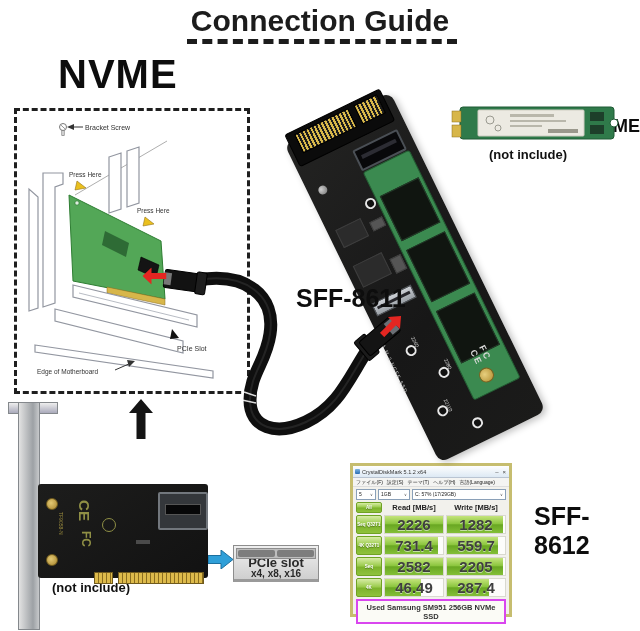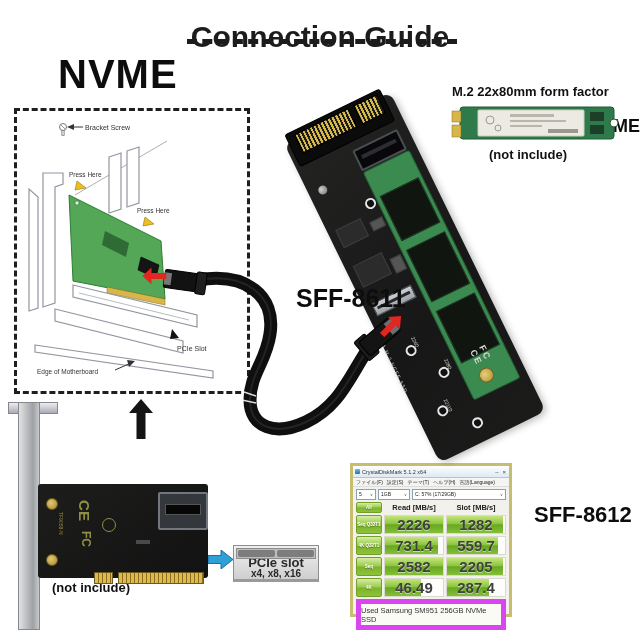--- a/index.html
+++ b/index.html
@@ -1,25 +1,25 @@
 <!DOCTYPE html>
 <html><head>
 <meta charset="utf-8">
 <style>
   html,body{margin:0;padding:0;background:#fff;}
   .stage{position:relative;width:640px;height:631px;background:#fff;overflow:hidden;
          font-family:"Liberation Sans",sans-serif;color:#222;}
   .abs{position:absolute;}
 
   
-  .page-title{top:20px;left:0;width:100%;text-align:center;font-size:30px;font-weight:700;color:#1c1c1c;}
+  .page-title{top:4px;left:0;width:100%;text-align:center;font-size:30px;font-weight:700;color:#1c1c1c;}
   .title-dashes{top:39px;left:187px;width:270px;height:0;border-top:5px dashed #1c1c1c;}
   .nvme-heading{top:52px;left:58px;font-size:40px;font-weight:800;color:#0d0d0d;letter-spacing:1px;}
   .sff8611-label{top:284px;left:296px;font-size:25px;font-weight:800;color:#0d0d0d;z-index:7;}
-  .sff8612-label{top:502px;left:534px;font-size:22px;font-weight:800;color:#0d0d0d;}
+  .sff8612-label{top:502px;left:534px;font-size:25px;font-weight:800;color:#0d0d0d;}
 
   
   .install-box{top:108px;left:14px;width:230px;height:280px;border:3px dashed #1f1f1f;z-index:1;}
   .install-box svg{position:absolute;left:0;top:0;}
   .diag-text{font-family:"Liberation Sans",sans-serif;fill:#333;}
 
   
   .m2-title{top:84px;left:452px;font-size:13px;font-weight:700;color:#111;}
   .m2-ssd{top:102px;left:450px;z-index:2;}
   .m2-nvme{top:116px;left:588px;font-size:18px;font-weight:800;color:#0d0d0d;}
@@ -105,22 +105,22 @@
         border:1px solid #6fa224;color:#fff;font-size:4.5px;font-weight:700;line-height:1.15;
         display:flex;align-items:center;justify-content:center;text-align:center;
         text-shadow:0 1px 1px rgba(0,0,0,.35);}
   .ghdr{display:flex;align-items:center;justify-content:center;font-size:7.5px;font-weight:700;color:#222;}
   .gcell{position:relative;background:#fdfdfb;border:1px solid #d9d9cf;overflow:hidden;}
   .gcell .bar{position:absolute;left:0;top:0;bottom:0;
               background:linear-gradient(180deg,#c4e47b 0%,#8cc63f 45%,#69a722 52%,#83bf37 100%);}
   .gcell .num{position:relative;z-index:1;width:100%;height:100%;display:flex;align-items:center;justify-content:center;
               font-size:15px;font-weight:700;color:#3f3f3f;text-shadow:0 1px 0 rgba(255,255,255,.55);}
   .bw100{width:100%;} .bw92{width:92%;} .bw88{width:88%;} .bw62{width:62%;} .bw72{width:72%;} .bw97{width:97%;}
-  .cdm-foot{margin:0 3px;border:5px solid #d946ef;background:#fbfbf6;text-align:left;
-            font-size:7.5px;font-weight:400;color:#333;padding:2px 0 1px 0;}
+  .cdm-foot{margin:0 3px;border:2px solid #d946ef;background:#fbfbf6;text-align:center;
+            font-size:7.5px;font-weight:700;color:#333;padding:2px 0 1px 0;}
 </style>
 </head>
 <body>
 
 <div class="stage">
 
   <div class="abs page-title">Connection Guide</div>
   <div class="abs title-dashes"></div>
 
   <div class="abs nvme-heading">NVME</div>
@@ -166,21 +166,20 @@
       </g>
       <line x1="62" y1="182" x2="172" y2="209" stroke="#b8bcc4" stroke-width="1"></line>
       <polygon points="155,218 162,227 153,228" fill="#111"></polygon>
       <text class="diag-text" x="160" y="240" font-size="7">PCIe Slot</text>
       <text class="diag-text" x="20" y="263" font-size="6.5">Edge of Motherboard</text>
       <line x1="98" y1="259" x2="114" y2="252" stroke="#333" stroke-width="1"></line>
       <polygon points="118,250 110,249 112,256" fill="#333"></polygon>
     </svg>
   </div>
 
-  <div class="abs m2-title">M.2 22x80mm form factor</div>
   <svg class="abs m2-ssd" width="176" height="44" viewBox="0 0 176 44">
     <rect x="10" y="5" width="154" height="32" rx="3" fill="#2f7a4a" stroke="#1f5a34"></rect>
     <rect x="2" y="9" width="9" height="11" fill="#d7b64a" stroke="#8a6d1f" stroke-width=".5"></rect>
     <rect x="2" y="23" width="9" height="12" fill="#d7b64a" stroke="#8a6d1f" stroke-width=".5"></rect>
     <rect x="28" y="8" width="106" height="26" rx="1" fill="#eceae2" stroke="#cfcdc2"></rect>
     <circle cx="40" cy="18" r="4" fill="none" stroke="#9a9a90" stroke-width="1"></circle>
     <circle cx="48" cy="26" r="3" fill="none" stroke="#9a9a90" stroke-width="1"></circle>
     <rect x="60" y="12" width="44" height="3" fill="#b9b7ab"></rect>
     <rect x="60" y="18" width="56" height="2" fill="#b9b7ab"></rect>
     <rect x="60" y="23" width="32" height="2" fill="#b9b7ab"></rect>
@@ -310,21 +309,21 @@
           <span class="car">∨</span>
       </div>
       <div class="cbo w3">
         <span>C: 57% (17/29GB)</span>
           <span class="car">∨</span>
       </div>
     </div>
     <div class="cdm-grid">
       <div class="gbtn">All</div>
       <div class="ghdr">Read [MB/s]</div>
-      <div class="ghdr">Slot [MB/s]</div>
+      <div class="ghdr">Write [MB/s]</div>
 
       <div class="gbtn">Seq Q32T1</div>
       <div class="gcell">
           <div class="bar bw100"></div>
           <div class="num">2226</div>
         </div>
       <div class="gcell">
           <div class="bar bw97"></div>
           <div class="num">1282</div>
         </div>

